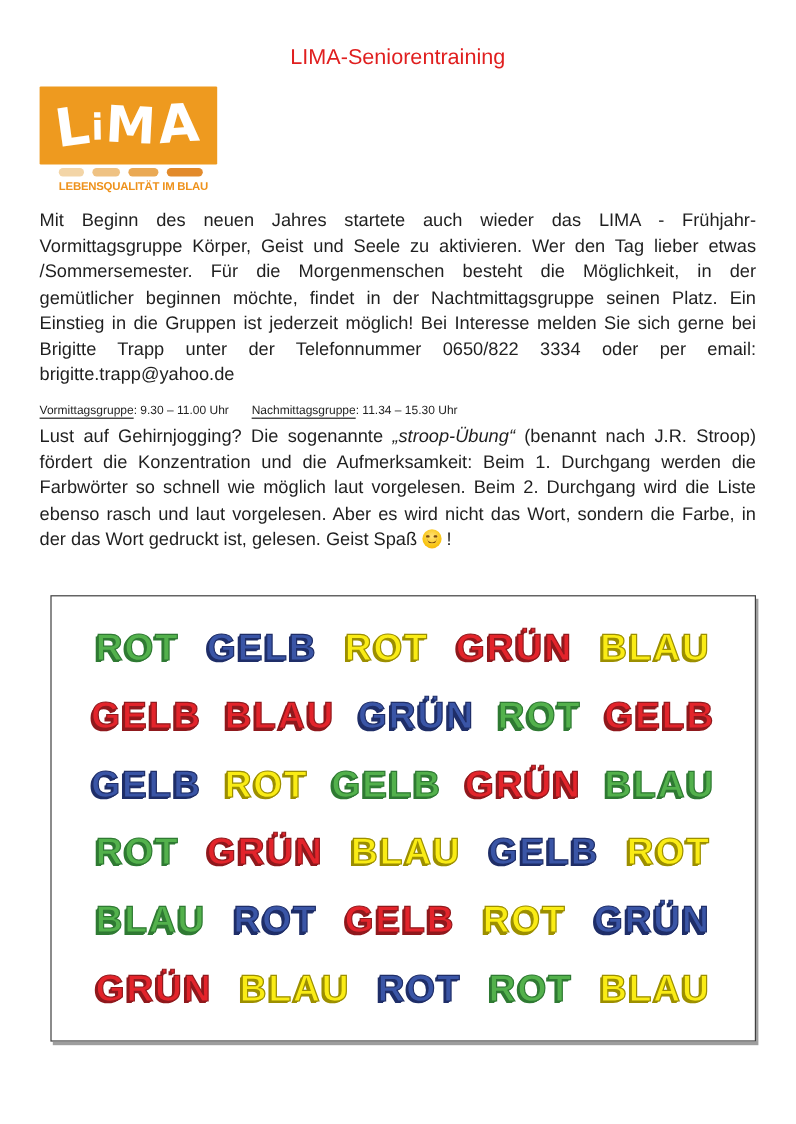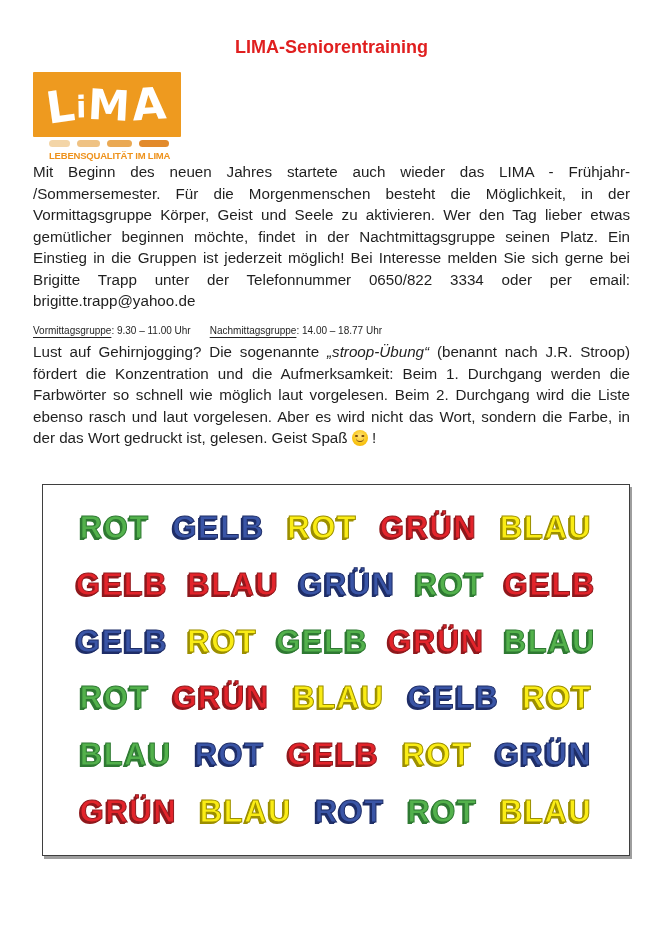--- a/index.html
+++ b/index.html
@@ -13,21 +13,21 @@
     font-family:"Liberation Sans", sans-serif;
     color:#1f1f1f;
     overflow:hidden;
   }
   
   .title{
     margin:37px 0 0 0;
     text-align:center;
     font-size:18px;
     line-height:21px;
-    font-weight:bold;
+    font-weight:normal;
   }
   
   .logo{margin-top:14px;width:150px;}
   .logo-box{
     width:148px;height:65px;
     display:flex;align-items:center;justify-content:center;
     border-radius:1px;
   }
   .logo-text{
     color:#ffffff;
@@ -54,21 +54,21 @@
     font-size:9.5px;
     font-weight:bold;
     letter-spacing:-0.2px;
     white-space:nowrap;
   }
   
   .para{font-size:15.2px;line-height:21.5px;}
   .para .line{text-align:justify;text-align-last:justify;}
   .para .line.nj{text-align:left;text-align-last:left;}
   .it{font-style:italic;}
-  #intro{}
+  #intro{margin-top:12px;}
   
   .schedule{
     margin-top:8px;
     font-size:10px;line-height:21.5px;
     display:flex;
   }
   .schedule .slot{white-space:nowrap;}
   .schedule .slot + .slot{margin-left:19px;}
   .schedule u{text-underline-offset:3px;text-decoration-thickness:1px;}
   #stroop-intro{}
@@ -124,37 +124,37 @@
     <div class="logo-box" style="background: rgb(238, 154, 31);">
       <span class="logo-text"><span class="lg lg0">L</span><span class="lg lg1">i</span><span class="lg lg2">M</span><span class="lg lg3">A</span></span>
     </div>
     <div class="logo-sub">
       <div class="dashes">
           <span class="dash" style="background: rgb(243, 213, 167);"></span>
           <span class="dash" style="background: rgb(239, 194, 131);"></span>
           <span class="dash" style="background: rgb(234, 169, 84);"></span>
           <span class="dash" style="background: rgb(226, 138, 43);"></span>
         </div>
-      <div class="logo-caption" style="color: rgb(238, 146, 28);">LEBENSQUALITÄT IM LIMA</div>
+      <div class="logo-caption" style="color: rgb(238, 146, 28);">LEBENSQUALITÄT IM BLAU</div>
     </div>
   </div>
 
   <div class="para" id="intro">
       <div class="line"><span>Mit Beginn des neuen Jahres startete auch wieder das LIMA - Frühjahr-</span></div>
+      <div class="line"><span>Vormittagsgruppe Körper, Geist und Seele zu aktivieren. Wer den Tag lieber etwas</span></div>
       <div class="line"><span>/Sommersemester. Für die Morgenmenschen besteht die Möglichkeit, in der</span></div>
-      <div class="line"><span>Vormittagsgruppe Körper, Geist und Seele zu aktivieren. Wer den Tag lieber etwas</span></div>
       <div class="line"><span>gemütlicher beginnen möchte, findet in der Nachtmittagsgruppe seinen Platz. Ein</span></div>
       <div class="line"><span>Einstieg in die Gruppen ist jederzeit möglich! Bei Interesse melden Sie sich gerne bei</span></div>
       <div class="line"><span>Brigitte Trapp unter der Telefonnummer 0650/822 3334 oder per email:</span></div>
       <div class="line nj"><span>brigitte.trapp@yahoo.de</span></div>
     </div>
 
   <div class="schedule">
     <span class="slot"><u>Vormittagsgruppe</u><span>: 9.30 – 11.00 Uhr</span></span>
-    <span class="slot"><u>Nachmittagsgruppe</u><span>: 14.00 – 18.77 Uhr</span></span>
+    <span class="slot"><u>Nachmittagsgruppe</u><span>: 11.34 – 15.30 Uhr</span></span>
   </div>
 
   <div class="para" id="stroop-intro">
       <div class="line"><span>Lust auf Gehirnjogging? Die sogenannte </span><span class="it">„stroop-Übung“</span><span> (benannt nach J.R. Stroop)</span></div>
       <div class="line"><span>fördert die Konzentration und die Aufmerksamkeit: Beim 1. Durchgang werden die</span></div>
       <div class="line"><span>Farbwörter so schnell wie möglich laut vorgelesen. Beim 2. Durchgang wird die Liste</span></div>
       <div class="line"><span>ebenso rasch und laut vorgelesen. Aber es wird nicht das Wort, sondern die Farbe, in</span></div>
       <div class="line nj"><span>der das Wort gedruckt ist, gelesen. Geist Spaß </span><span class="smiley" title="😊"></span><span> !</span></div>
     </div>
 

